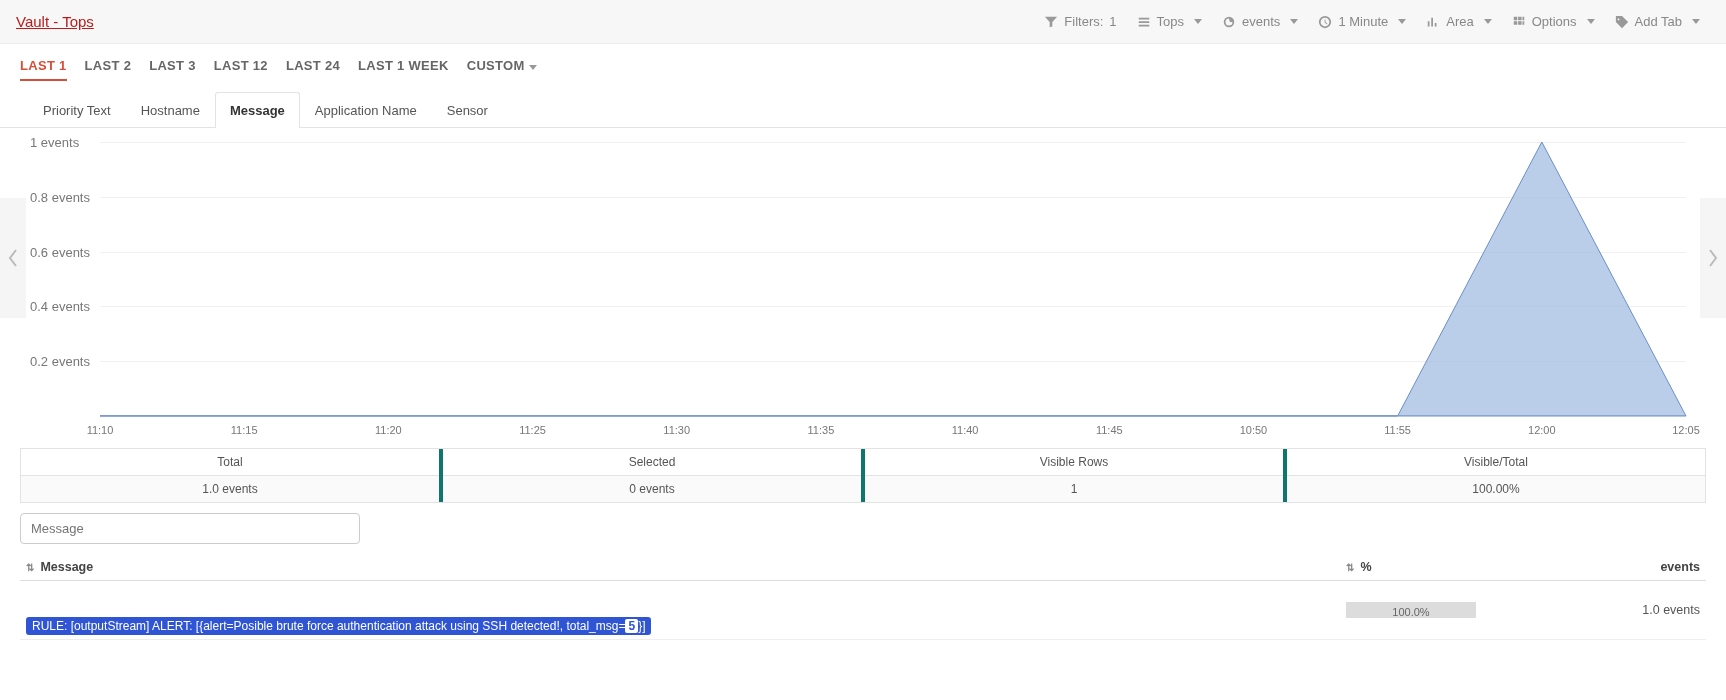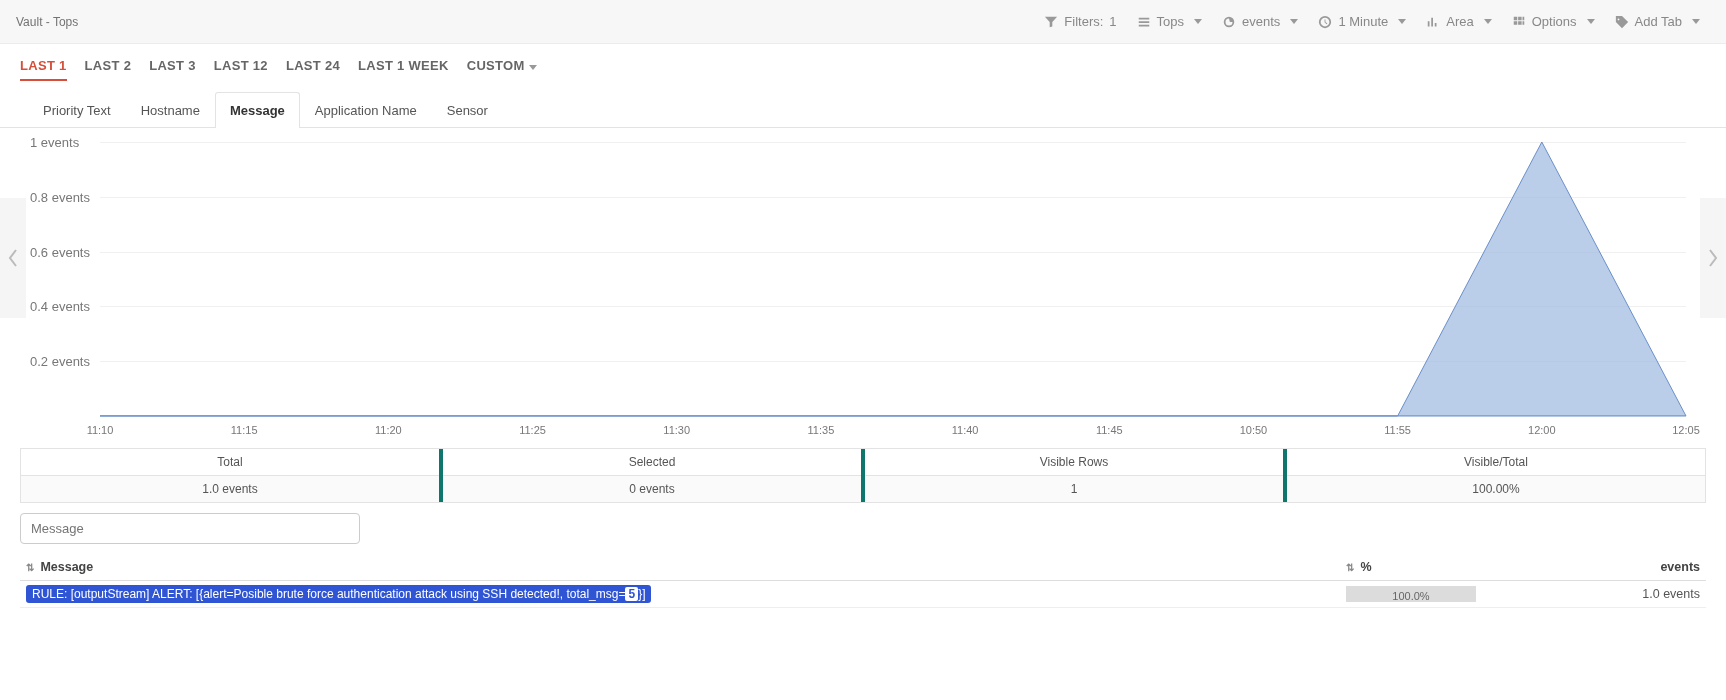--- a/index.html
+++ b/index.html
@@ -1,18 +1,18 @@
 <!DOCTYPE html>
 <html><head>
 <meta charset="utf-8">
 <style>
   * { box-sizing: border-box; margin: 0; padding: 0; }
   body { font-family: "Helvetica Neue", Helvetica, Arial, sans-serif; font-size: 13px; color: #555; background: #fff; width: 1726px; }
   .topbar { display: flex; align-items: center; background: #f7f7f7; border-bottom: 1px solid #ececec; padding: 8px 16px; height: 44px; }
-  .topbar .title { color: #737373; font-size: 12px; }
+  .topbar .title { color: #b91c1c; font-size: 15px; text-decoration: underline; }
   .topbar .spacer { flex: 1; }
   .topbar .tb-item { display: flex; align-items: center; gap: 6px; color: #888; font-size: 13px; padding: 4px 10px; cursor: pointer; white-space: nowrap; }
   .topbar .tb-item svg { width: 14px; height: 14px; fill: #999; }
   .caret { display: inline-block; width: 0; height: 0; border-left: 4px solid transparent; border-right: 4px solid transparent; border-top: 5px solid #999; margin-left: 4px; }
 
   .ranges { display: flex; gap: 18px; padding: 14px 20px 10px 20px; border-bottom: 0; font-size: 13px; font-weight: 600; color: #666; }
   .ranges .r { cursor: pointer; letter-spacing: .3px; }
   .ranges .r.active { color: #d64f3a; border-bottom: 2px solid #d64f3a; padding-bottom: 6px; }
 
   .subtabs { display: flex; border-bottom: 1px solid #e3e3e3; padding: 0 28px; }
@@ -38,21 +38,21 @@
   .filterbox { margin: 10px 20px; }
   .filterbox input { width: 340px; padding: 7px 10px; border: 1px solid #ccc; border-radius: 4px; font-size: 13px; color:#555; }
 
   .dtable { margin: 10px 20px 20px 20px; }
   .dtable .hdr { display: flex; border-bottom: 1px solid #ddd; padding: 6px 0; font-weight: 600; font-size: 12.5px; color:#444; }
   .dtable .hdr .c1 { flex: 1; padding-left: 6px; display:flex; align-items:center; gap:6px;}
   .dtable .hdr .c2 { width: 260px; text-align: center; display:flex; align-items:center; justify-content:flex-start; gap:6px;}
   .dtable .hdr .c3 { width: 100px; text-align: right; padding-right: 6px; }
   .dtable .row { display: flex; padding: 4px 0; align-items: center; font-size: 12.5px; border-bottom:1px solid #eee;}
   .dtable .row .c1 { flex: 1; padding-left: 6px; }
-  .badge { display: inline-block; background: #2f55d4; color: #fff; padding: 2px 6px; border-radius: 3px; font-size: 12px; }
+  .badge { display: inline-block; background: #2f55d4; color: #fff; padding: 2px 6px; border-radius: 3px; font-size: 12px; margin-top: 32px; }
   .badge .hl { background: #fff; color: #2f55d4; padding: 0 3px; border-radius: 2px; font-weight: bold; }
   .dtable .row .c2 { width: 260px; display: flex; align-items: center; gap: 8px; }
   .bar { height: 16px; background: #dcdcdc; display: flex; align-items: flex-end; justify-content: center; font-size: 11px; color: #666; }
   .dtable .row .c3 { width: 100px; text-align: right; padding-right: 6px; }
   .sort-icon { font-size: 10px; color:#888; }
 </style>
 </head>
 <body>
 
 <div class="topbar">

